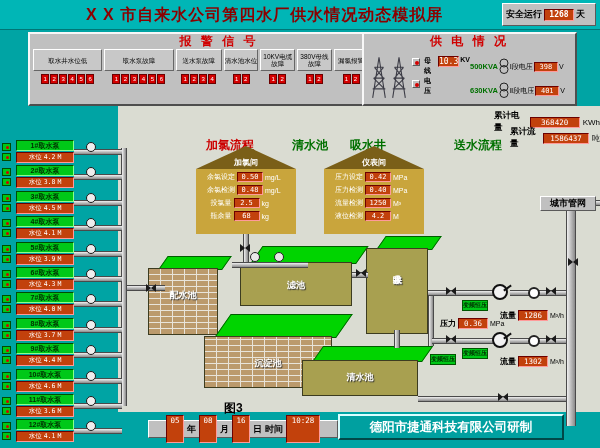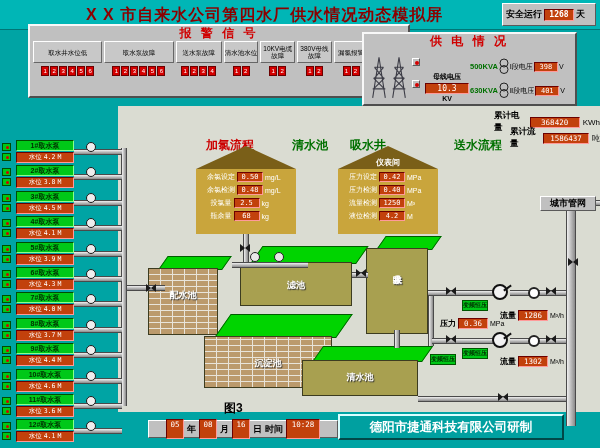--- a/index.html
+++ b/index.html
@@ -31,38 +31,38 @@
   .titlebar{position:absolute;left:0;top:0;width:600px;height:30px;background:#00b6b6;border-bottom:1px solid #007676}
   .title{position:absolute;left:86px;top:5px;font-size:16px;font-weight:bold;color:#8b0000;letter-spacing:1px}
   .safe{position:absolute;right:4px;top:3px;width:94px;height:23px;display:flex;align-items:center;gap:2px;padding:0 3px;font-size:9px;font-weight:bold;color:#000}
   .safe-led{width:30px;height:12px;font-size:8px;line-height:10px}
 
   
   .canvas{position:absolute;left:118px;top:106px;width:482px;height:306px;background:#dadcd2;z-index:0}
 
   
   .panel{position:absolute;background:#c0c0c0;border:2px solid;border-color:#f8f8f8 #4e4e4e #4e4e4e #f8f8f8;z-index:5}
-  .alarm{left:28px;top:24px;width:382px;height:74px}
+  .alarm{left:28px;top:32px;width:382px;height:74px}
   .power{left:362px;top:32px;width:215px;height:74px}
   .phead{text-align:center;color:#d00000;font-weight:bold;font-size:12px;letter-spacing:3px;line-height:14px}
   #alarm-groups{display:flex;align-items:stretch;padding:1px 2px 0 2px}
   .ag{display:flex;flex-direction:column;align-items:center;flex-basis:0;min-width:0;margin:0 1px}
   .ag-label{width:100%;height:22px;background:#c8c8c8;border:1px solid;border-color:#fff #666 #666 #fff;
             font-size:6.5px;line-height:7px;text-align:center;color:#000;display:flex;align-items:center;justify-content:center;overflow:hidden}
   .ag-lamps{display:flex;justify-content:center;margin-top:3px}
   .lamp{width:8px;height:10px;background:#d40000;border:1px solid #6b0000;color:#fff;font-size:6px;line-height:9px;text-align:center;margin:0 0.5px}
 
   
   .pbody{position:relative;height:56px}
   .tower{position:absolute;top:8px;width:18px;height:46px}
   .t1{left:6px}.t2{left:26px}
   .breaker{position:absolute;width:8px;height:8px;left:48px}
   .breaker:after{content:"";position:absolute;left:2px;top:2px;width:4px;height:4px;background:#d40000;border-radius:50%}
   .bk1{top:10px}.bk2{top:32px}
-  .busgrp{position:absolute;left:60px;top:24px;width:46px;display:flex;flex-direction:column;align-items:center;gap:1px}
+  .busgrp{position:absolute;left:60px;top:8px;width:46px;display:flex;flex-direction:row;gap:1px}
   .buslab,.busunit{font-size:7px;color:#000;font-weight:bold}
   .busled{width:44px;height:11px}
   .branch{position:absolute;left:106px;display:flex;align-items:center;gap:1px}
   .b1{top:10px}.b2{top:34px}
   .kva{color:#007000;font-weight:bold;font-size:7.5px}
   .xfmr{width:10px;height:17px}
   .blab{font-size:7px;color:#000}
   .bled{width:24px;height:10px;font-size:7px;line-height:9px}
   .bunit{font-size:7px;color:#000}
 
@@ -89,21 +89,21 @@
   .pname{position:absolute;left:14px;top:0;width:58px;height:11px}
   .plevel{position:absolute;left:14px;top:12px;width:58px;height:11px;display:flex;align-items:center;justify-content:center;gap:2px}
   .plevel span{font-size:6.5px;line-height:9px}
   .pstub{position:absolute;left:72px;top:9px;width:48px;height:6px;background:linear-gradient(180deg,#f0f0f0,#8a8a8a);border-top:1px solid #4a4a4a;border-bottom:1px solid #4a4a4a}
   .pcirc{position:absolute;left:84px;top:2px;width:10px;height:10px;border:1.5px solid #1a1a1a;border-radius:50%;background:#eee}
 
   
   .house{position:absolute;width:100px;height:88px;z-index:4;
          clip-path:polygon(0 26%,50% 0,100% 26%,100% 100%,0 100%);
          background:linear-gradient(180deg,#7a5f18 0 23px,#c9a53c 23px)}
-  .h1{left:196px;top:146px}.h2{left:338px;top:146px}
+  .h1{left:196px;top:146px}.h2{left:324px;top:146px}
   .house-name{position:absolute;left:0;top:11px;width:100%;text-align:center;color:#fff;font-size:8px;font-weight:bold}
   .hrows{position:absolute;left:4px;top:26px;width:92px;display:flex;flex-direction:column;gap:3px}
   .hrow{display:flex;align-items:center;justify-content:center;gap:2px}
   .hlab{font-size:7px;color:#fff;white-space:nowrap}
   .hval{width:26px;height:10px;font-size:7px;line-height:9px}
   .hunit{font-size:7px;color:#fff;width:20px}
 
   
   .tank{position:absolute;z-index:1}
   .tank .top{position:absolute;left:10px;right:-4px;top:0;height:14px;background:#00d400;border:1px solid #005c00;
@@ -132,21 +132,21 @@
   .dval{width:30px;height:11px;font-size:7.5px}
   .du{font-size:7px;color:#000}
   .citybox{position:absolute;left:540px;top:196px;width:56px;height:15px;font-size:9px;font-weight:bold;
            text-align:center;line-height:13px;color:#000;z-index:5}
 
   
   .fig{position:absolute;left:224px;top:400px;font-size:12px;font-weight:bold;color:#000;z-index:4}
   .datebar{position:absolute;left:148px;top:420px;width:190px;height:18px;display:flex;align-items:center;
            justify-content:center;gap:3px;z-index:5}
   .dlab{font-size:9px;font-weight:bold;color:#000}
-  .dled{width:18px;height:20px;font-size:7.5px}
+  .dled{width:18px;height:28px;font-size:7.5px}
   .dled.wide{width:34px}
   .company{position:absolute;left:338px;top:414px;width:226px;height:26px;background:#00a0a0;
            border:2px solid;border-color:#d8ffff #004848 #004848 #d8ffff;color:#fff;font-weight:bold;
            font-size:12.5px;text-align:center;line-height:22px;z-index:5}
 </style>
 </head>
 <body>
 
 <div id="screen">
 
@@ -518,20 +518,21 @@
     <span class="du">MPa</span>
   </div>
   <div class="drow" style="left:500px;top:356px">
     <span class="dl">流量</span>
     <div class="rled dval">1302</div>
     <span class="du">M³/h</span>
   </div>
   <div class="citybox raised">城市管网</div>
 
   <div class="house h1">
+    <div class="house-name">加氯间</div>
     <div class="hrows">
       <div class="hrow">
         <span class="hlab">余氯设定</span>
         <div class="rled hval">0.50</div>
         <span class="hunit">mg/L</span>
       </div>
       <div class="hrow">
         <span class="hlab">余氯检测</span>
         <div class="rled hval">0.48</div>
         <span class="hunit">mg/L</span>

